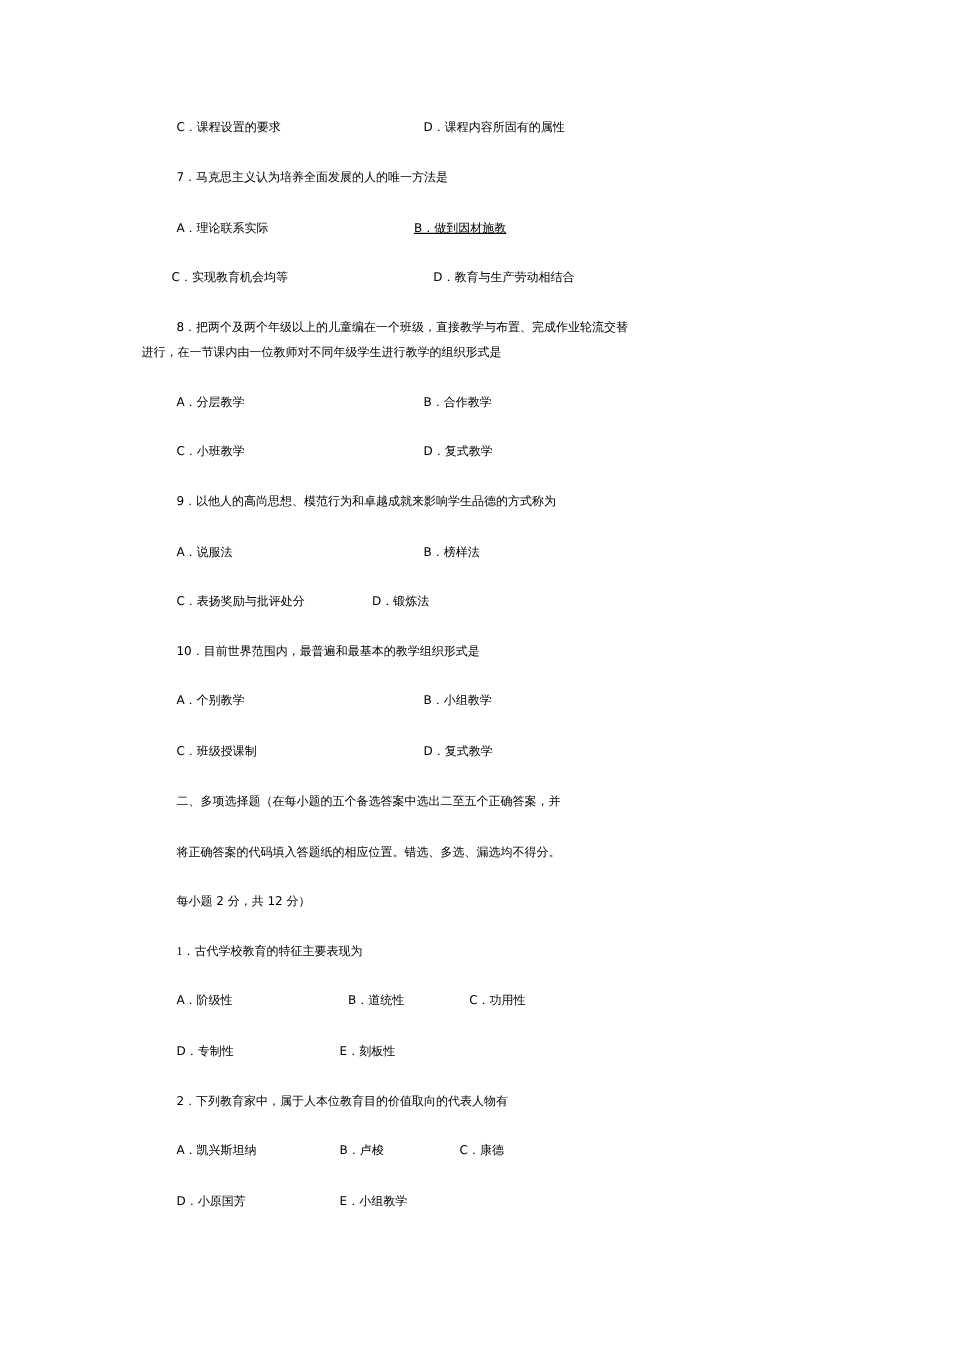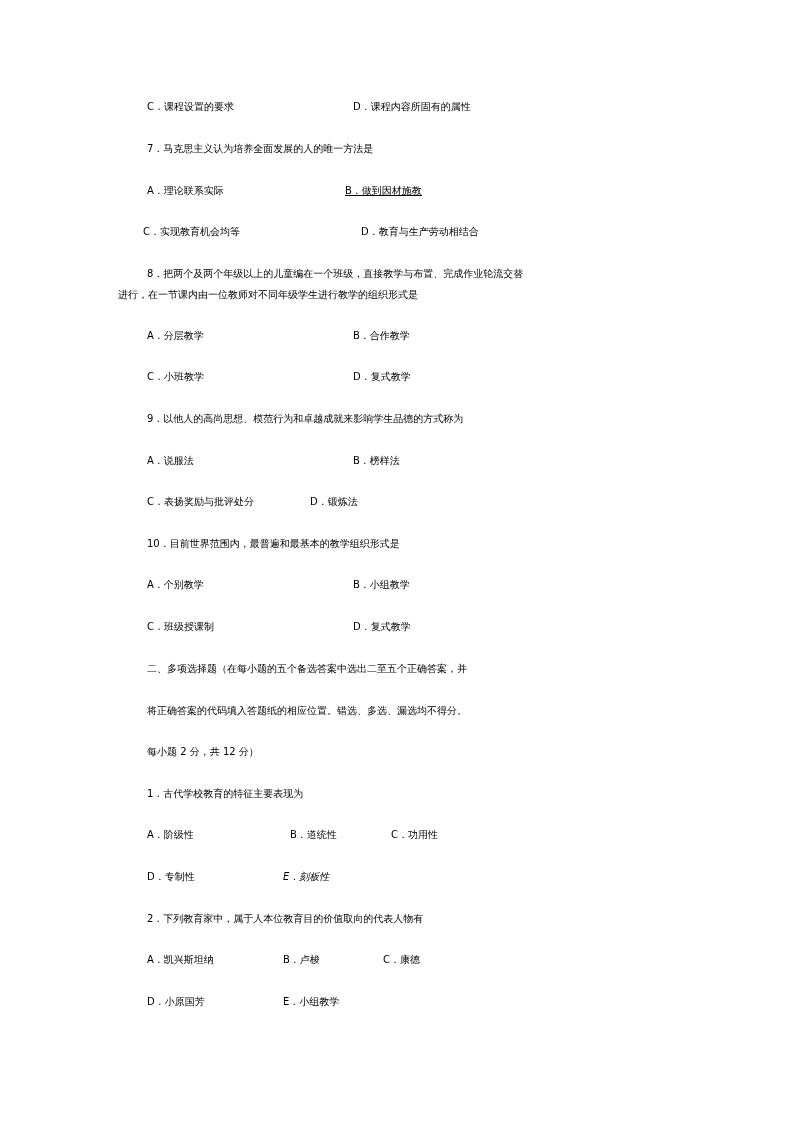--- a/index.html
+++ b/index.html
@@ -32,25 +32,25 @@
     <span class="line opt" style="left: 147px; top: 493px;">C．表扬奖励与批评处分</span>
     <span class="line opt" style="left: 310px; top: 493px;">D．锻炼法</span>
     <div class="line" style="top: 535px;">10．目前世界范围内，最普遍和最基本的教学组织形式是</div>
     <span class="line opt" style="left: 147px; top: 576px;">A．个别教学</span>
     <span class="line opt" style="left: 353px; top: 576px;">B．小组教学</span>
     <span class="line opt" style="left: 147px; top: 618px;">C．班级授课制</span>
     <span class="line opt" style="left: 353px; top: 618px;">D．复式教学</span>
     <div class="line" style="top: 660px;">二、多项选择题（在每小题的五个备选答案中选出二至五个正确答案，并</div>
     <div class="line" style="top: 702px;">将正确答案的代码填入答题纸的相应位置。错选、多选、漏选均不得分。</div>
     <div class="line" style="top: 743px;">每小题 2 分，共 12 分）</div>
-    <div class="line" style="top: 785px;">1．古代学校教育的特征主要表现为</div>
+    <div class="line" style="top: 785px; font-family: Liberation Serif, serif;">1．古代学校教育的特征主要表现为</div>
     <span class="line opt" style="left: 147px; top: 826px;">A．阶级性</span>
     <span class="line opt" style="left: 290px; top: 826px;">B．道统性</span>
     <span class="line opt" style="left: 391px; top: 826px;">C．功用性</span>
     <span class="line opt" style="left: 147px; top: 868px;">D．专制性</span>
-    <span class="line opt" style="left: 283px; top: 868px; font-style: italic;">E．刻板性</span>
+    <span class="line opt" style="left: 283px; top: 868px;">E．刻板性</span>
     <div class="line" style="top: 910px;">2．下列教育家中，属于人本位教育目的价值取向的代表人物有</div>
     <span class="line opt" style="left: 147px; top: 951px;">A．凯兴斯坦纳</span>
     <span class="line opt" style="left: 283px; top: 951px;">B．卢梭</span>
     <span class="line opt" style="left: 383px; top: 951px;">C．康德</span>
     <span class="line opt" style="left: 147px; top: 993px;">D．小原国芳</span>
     <span class="line opt" style="left: 283px; top: 993px;">E．小组教学</span>
   </div>
 
 </body></html>

